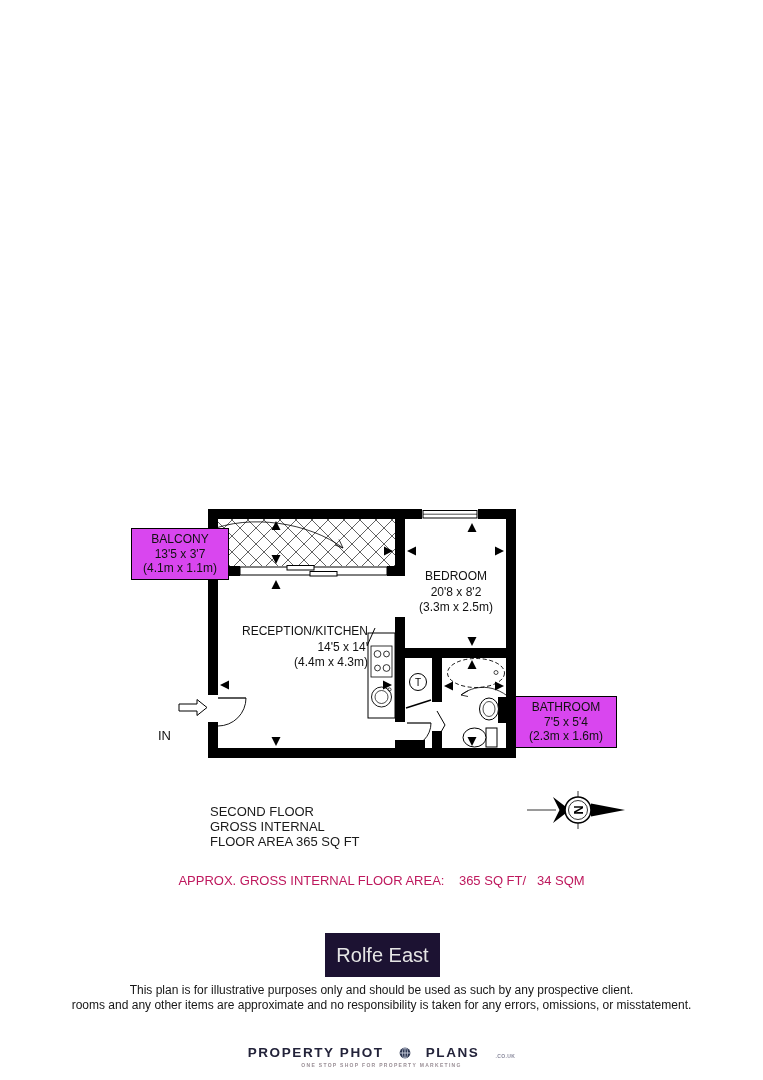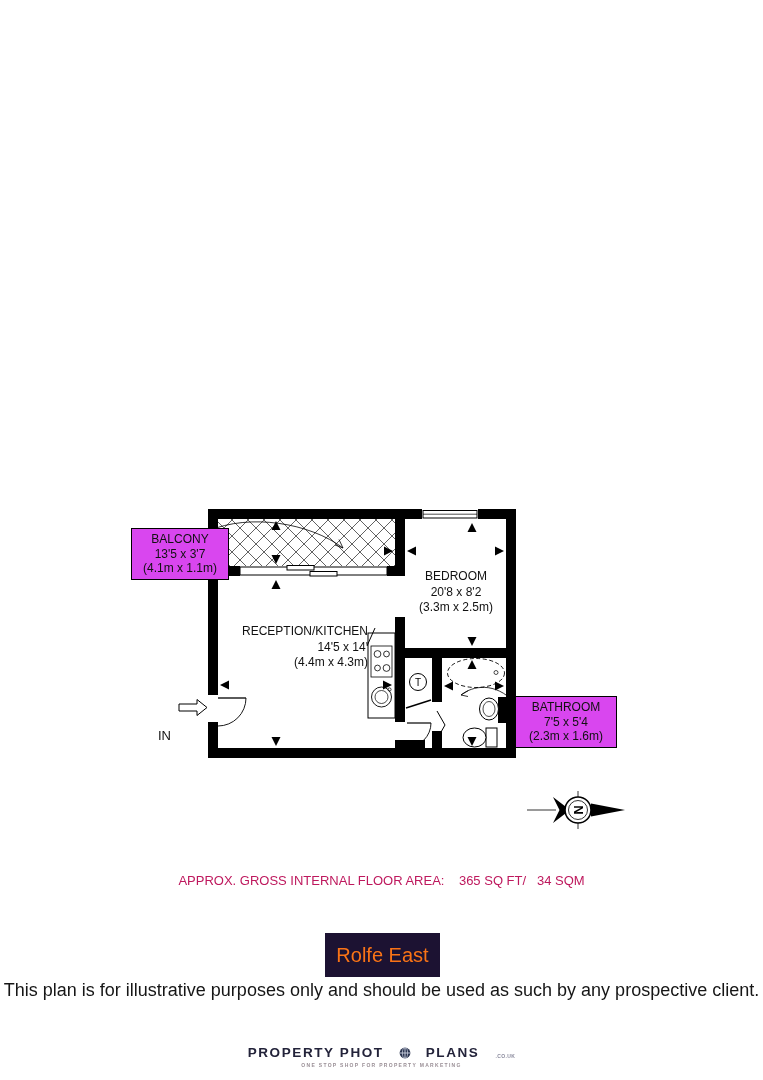--- a/index.html
+++ b/index.html
@@ -9,21 +9,21 @@
   .room-label{position:absolute;text-align:center;line-height:15.5px;font-size:12px;color:#111;}
   .room-label .rname{white-space:nowrap;}
   .boxed{border:1px solid #000;background:#d946ef;font-size:12px;line-height:14.5px;padding:3px 10px;}
   .floor-summary{position:absolute;left:210px;top:805px;font-size:13px;line-height:14.8px;color:#1a1a1a;}
   .area-line{position:absolute;left:0;top:873px;width:763px;text-align:center;font-size:13px;
              color:#be185d;white-space:pre;}
   .agency-logo{position:absolute;left:325px;top:933px;width:115px;height:44px;
                display:flex;align-items:center;justify-content:center;
                font-size:20px;letter-spacing:0px;}
   .disclaimer{position:absolute;left:0;top:983px;width:763px;text-align:center;
-              font-size:18px;line-height:14.8px;color:#161616;}
+              font-size:12px;line-height:14.8px;color:#161616;}
   .footer-logo{position:absolute;left:0;top:1045px;width:763px;text-align:center;}
   .footer-main{display:flex;align-items:center;justify-content:center;gap:16px;
                font-weight:bold;font-size:13.5px;letter-spacing:1.6px;color:#23233a;}
   .footer-suffix{font-size:5px;letter-spacing:0.4px;color:#8a8a9d;font-weight:bold;align-self:flex-end;margin-bottom:1px;}
   .footer-tagline{font-size:5px;letter-spacing:1.3px;color:#9a8f96;margin-top:1.5px;font-weight:bold;}
   .in-label{position:absolute;left:158px;top:700px;font-size:13px;color:#111;margin-top:28px;}
   svg text{font-family:"Liberation Sans", sans-serif;}
 </style>
 </head>
 <body>
@@ -174,29 +174,35 @@
   </div>
 
   <div class="room-label boxed" style="left:515px;top:696px;width:80px;">
     <div class="rname">BATHROOM</div>
     <div>7'5 x 5'4</div>
     <div>(2.3m x 1.6m)</div>
   </div>
 
   <div class="in-label">IN</div>
 
+  <div class="floor-summary">
+    <div>SECOND FLOOR</div>
+    <div>GROSS INTERNAL</div>
+    <div>FLOOR AREA 365 SQ FT</div>
+  </div>
 
   <div class="area-line">APPROX. GROSS INTERNAL FLOOR AREA:    365 SQ FT/   34 SQM</div>
 
-  <div class="agency-logo" style="background: rgb(28, 18, 50); color: #f97316;">
+  <div class="agency-logo" style="background: rgb(28, 18, 50); color: #e5e5e5;">
     <span>Rolfe East</span>
   </div>
 
   <div class="disclaimer">
     <div>This plan is for illustrative purposes only and should be used as such by any prospective client.</div>
+    <div>rooms and any other items are approximate and no responsibility is taken for any errors, omissions, or misstatement.</div>
   </div>
 
   <div class="footer-logo">
     <div class="footer-main">
       <span>PROPERTY PHOT</span>
       <svg width="12" height="12" viewBox="0 0 12 12" style="margin:0 -1px;">
         <circle cx="6" cy="6" r="5.4" fill="#2b3550"></circle>
         <line x1="6" y1="0.8" x2="6" y2="11.2" stroke="#cfd4e2" stroke-width="0.9"></line>
         <line x1="0.8" y1="6" x2="11.2" y2="6" stroke="#cfd4e2" stroke-width="0.9"></line>
         <ellipse cx="6" cy="6" rx="2.6" ry="5.2" fill="none" stroke="#cfd4e2" stroke-width="0.7"></ellipse>

